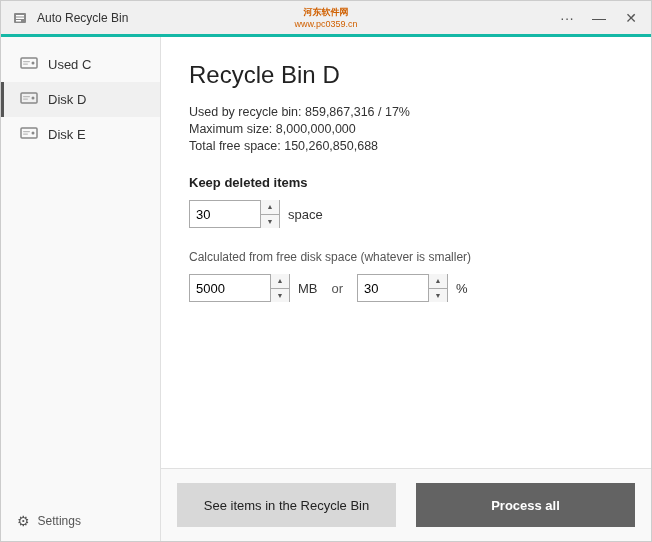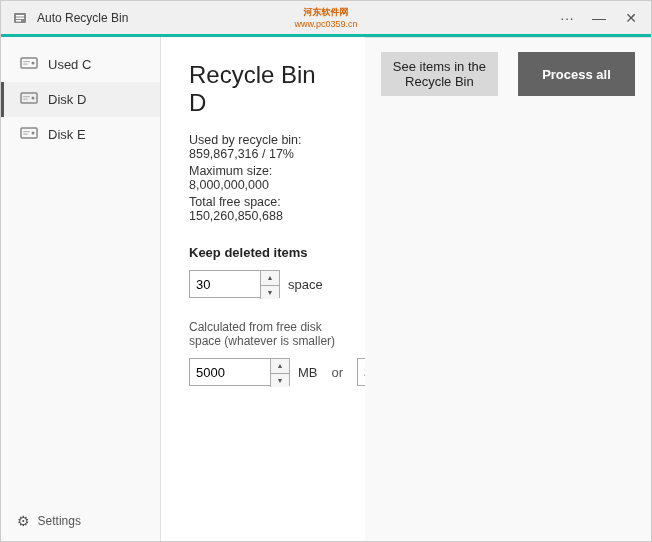--- a/index.html
+++ b/index.html
@@ -137,21 +137,21 @@
       color: #222;
       margin-bottom: 10px;
     }
     .input-row {
       display: flex;
       align-items: center;
       gap: 8px;
     }
     .spinner-input {
       display: flex;
-      align-items: flex-start;
+      align-items: center;
       border: 1px solid #aaa;
       background: #fff;
       height: 28px;
     }
     .spinner-input input {
       width: 70px;
       border: none;
       outline: none;
       padding: 4px 6px;
       font-size: 13px;
@@ -286,21 +286,21 @@
       </span>
       <span class="sidebar-label">Disk E</span>
     </div>
 
     <div class="sidebar-footer">
       <span class="settings-icon">⚙</span>
       <span>Settings</span>
     </div>
   </div>
 
-  <div style="flex:1;display:flex;flex-direction:row;overflow:hidden;">
+  <div style="flex:1;display:flex;flex-direction:column;overflow:hidden;">
     <div class="content">
       <h1 class="page-title">Recycle Bin D</h1>
 
       <div class="info-line">Used by recycle bin: 859,867,316 / 17%</div>
       <div class="info-line">Maximum size: 8,000,000,000</div>
       <div class="info-line">Total free space: 150,260,850,688</div>
 
       <div class="section">
         <div class="section-label">Keep deleted items</div>
         <div class="input-row">

